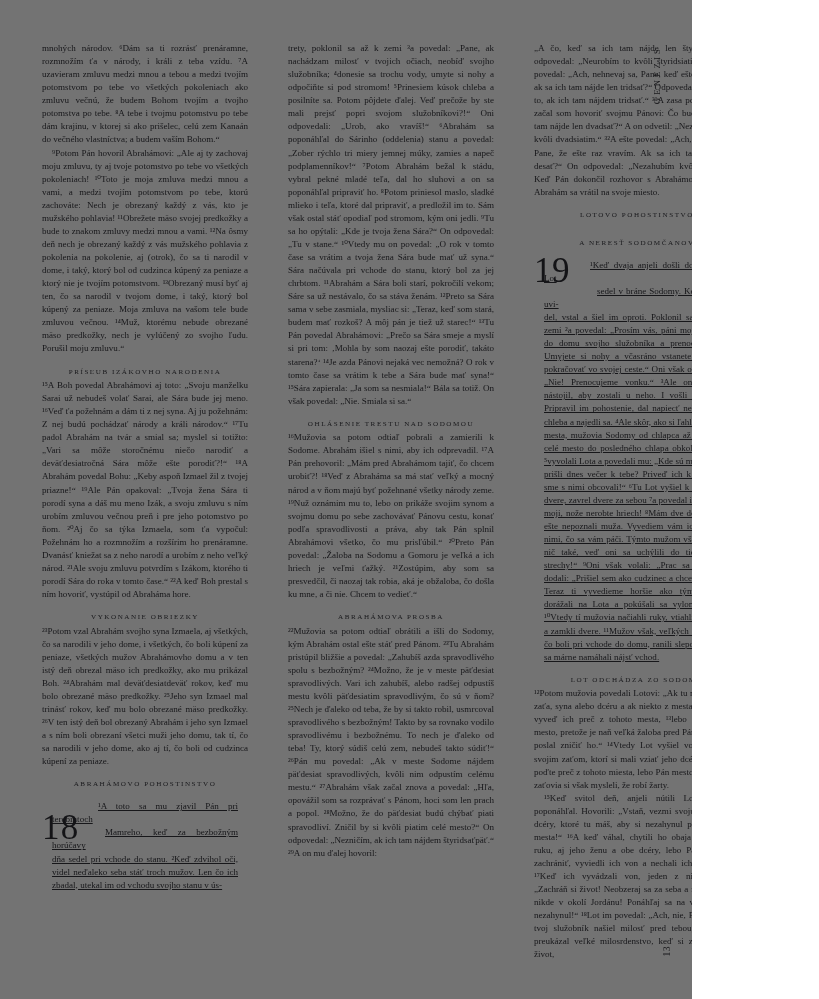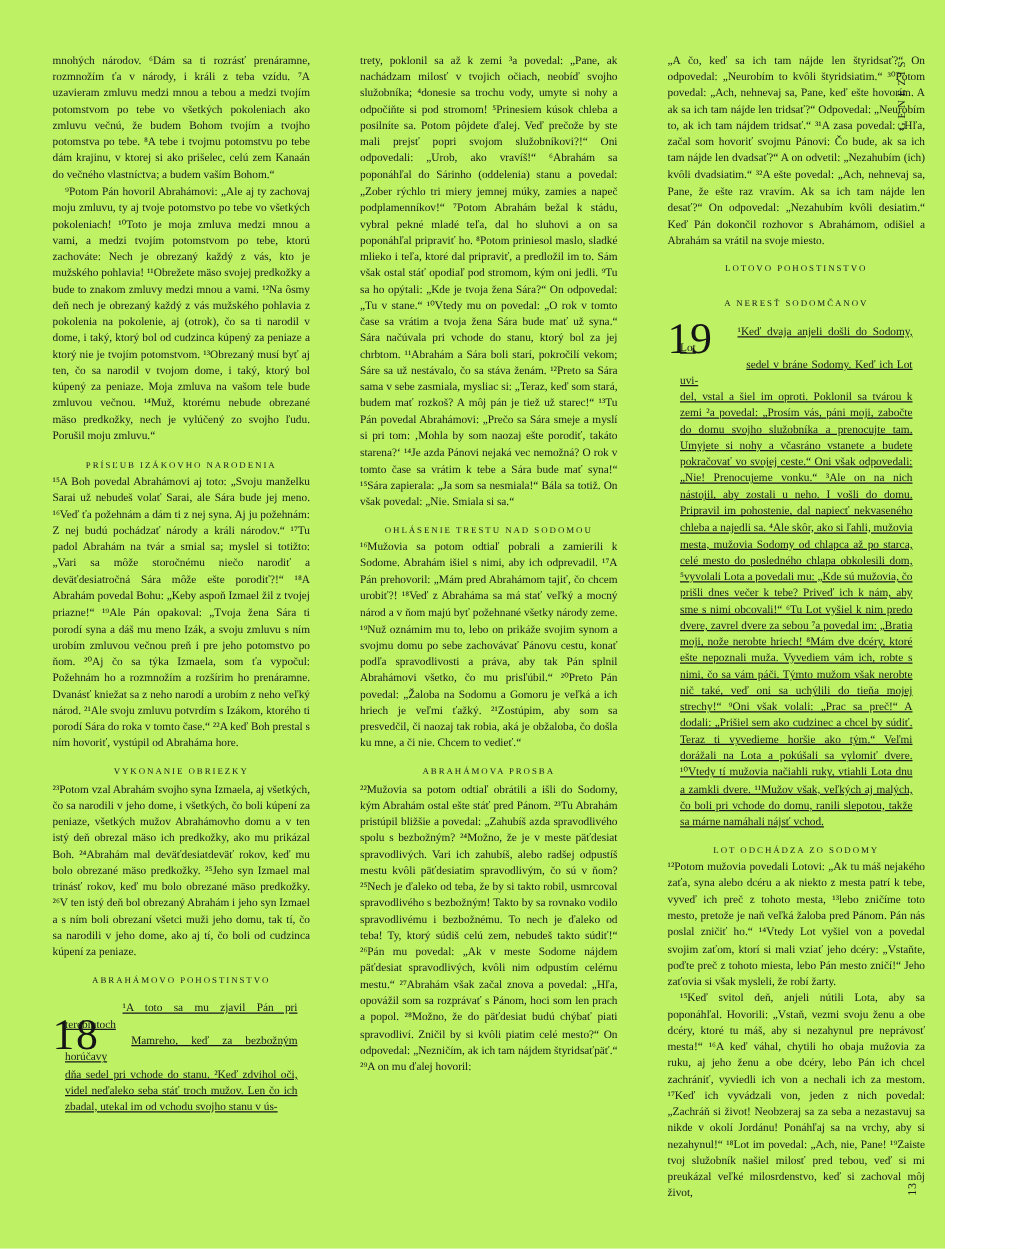--- a/index.html
+++ b/index.html
@@ -3,23 +3,23 @@
 <meta charset="utf-8">
 <title>Genezis — strana 13</title>
 <style>
   html, body {
     margin: 0;
     padding: 0;
     background: #ffffff;
   }
   .page {
     position: relative;
-    width: 756px;
+    width: 692px;
     height: 999px;
-    background: #bef264;
+    background: #737373;
     overflow: hidden;
     font-family: "Liberation Serif", "DejaVu Serif", serif;
     color: #17171a;
   }
 
   
   .columns {
     position: absolute;
     left: 42px;
     top: 42px;

